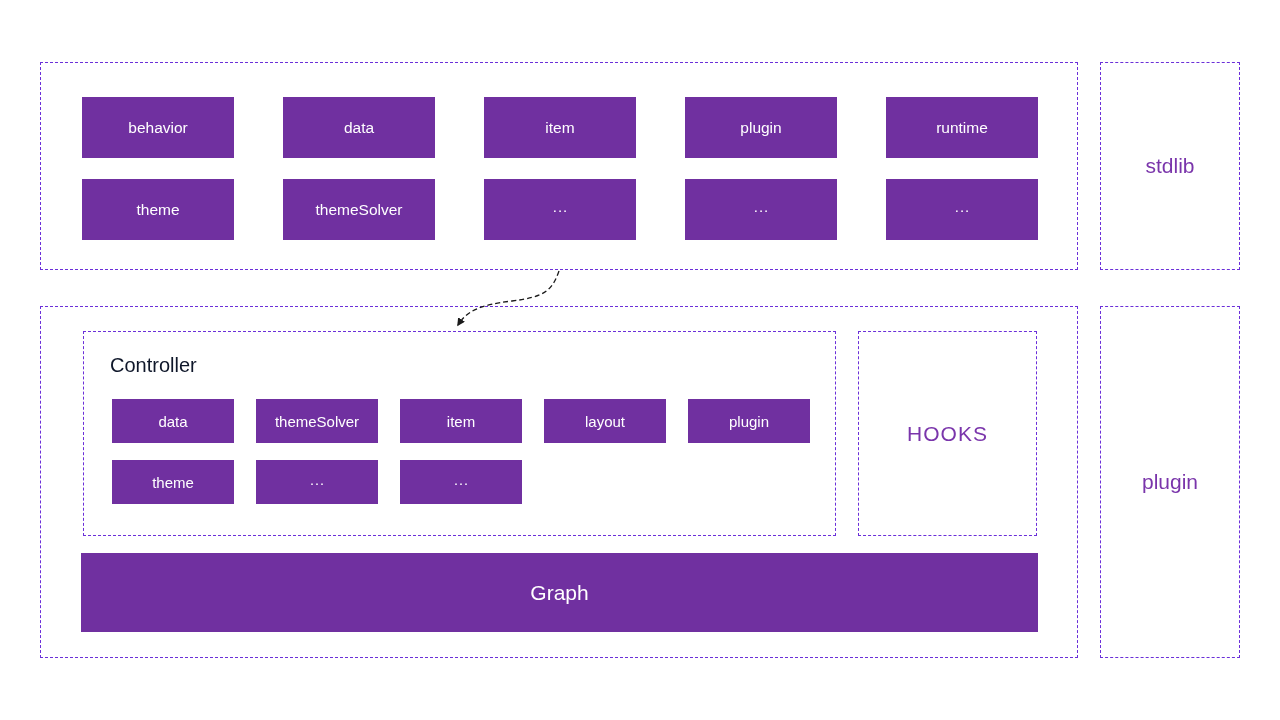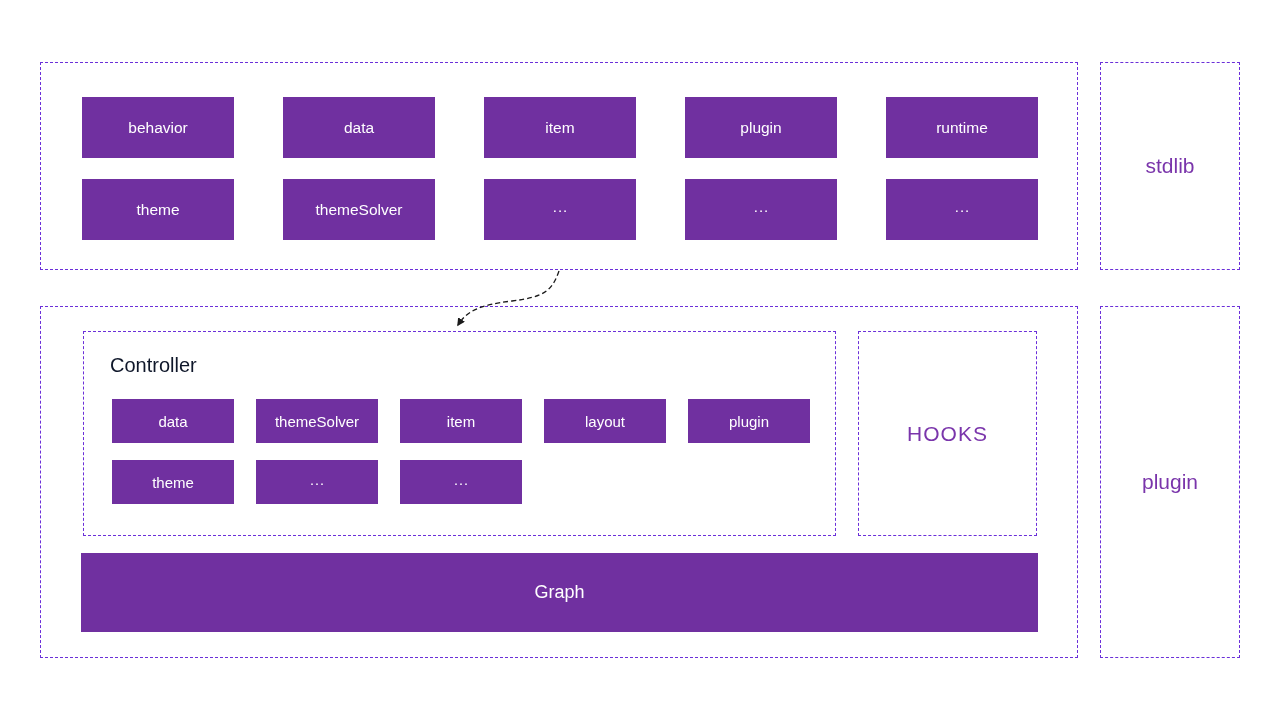--- a/index.html
+++ b/index.html
@@ -30,21 +30,21 @@
   .hooks { left:817px; top:24px; width:179px; height:205px; }
   .controller-title { position:absolute; left:26px; top:22px; color:#0f172a;
     font-size:20px; }
   .controller-modules { left:28px; top:67px; width:700px; gap:17px 22px; }
   .controller-modules .mbox { width:122px; height:44px; font-size:15px; }
   .hooks-label { letter-spacing:1px; }
 
   
   .graph { position:absolute; left:40px; top:246px; width:957px; height:79px;
     background:#7030a0; color:#ffffff; display:flex; align-items:center;
-    justify-content:center; font-size:18px; }
+    justify-content:center; font-size:21px; }
 
   
   .arrow-layer { position:absolute; left:0; top:0; width:1280px; height:720px;
     pointer-events:none; }
 </style>
 </head>
 <body>
 
 <div class="stage">
 

